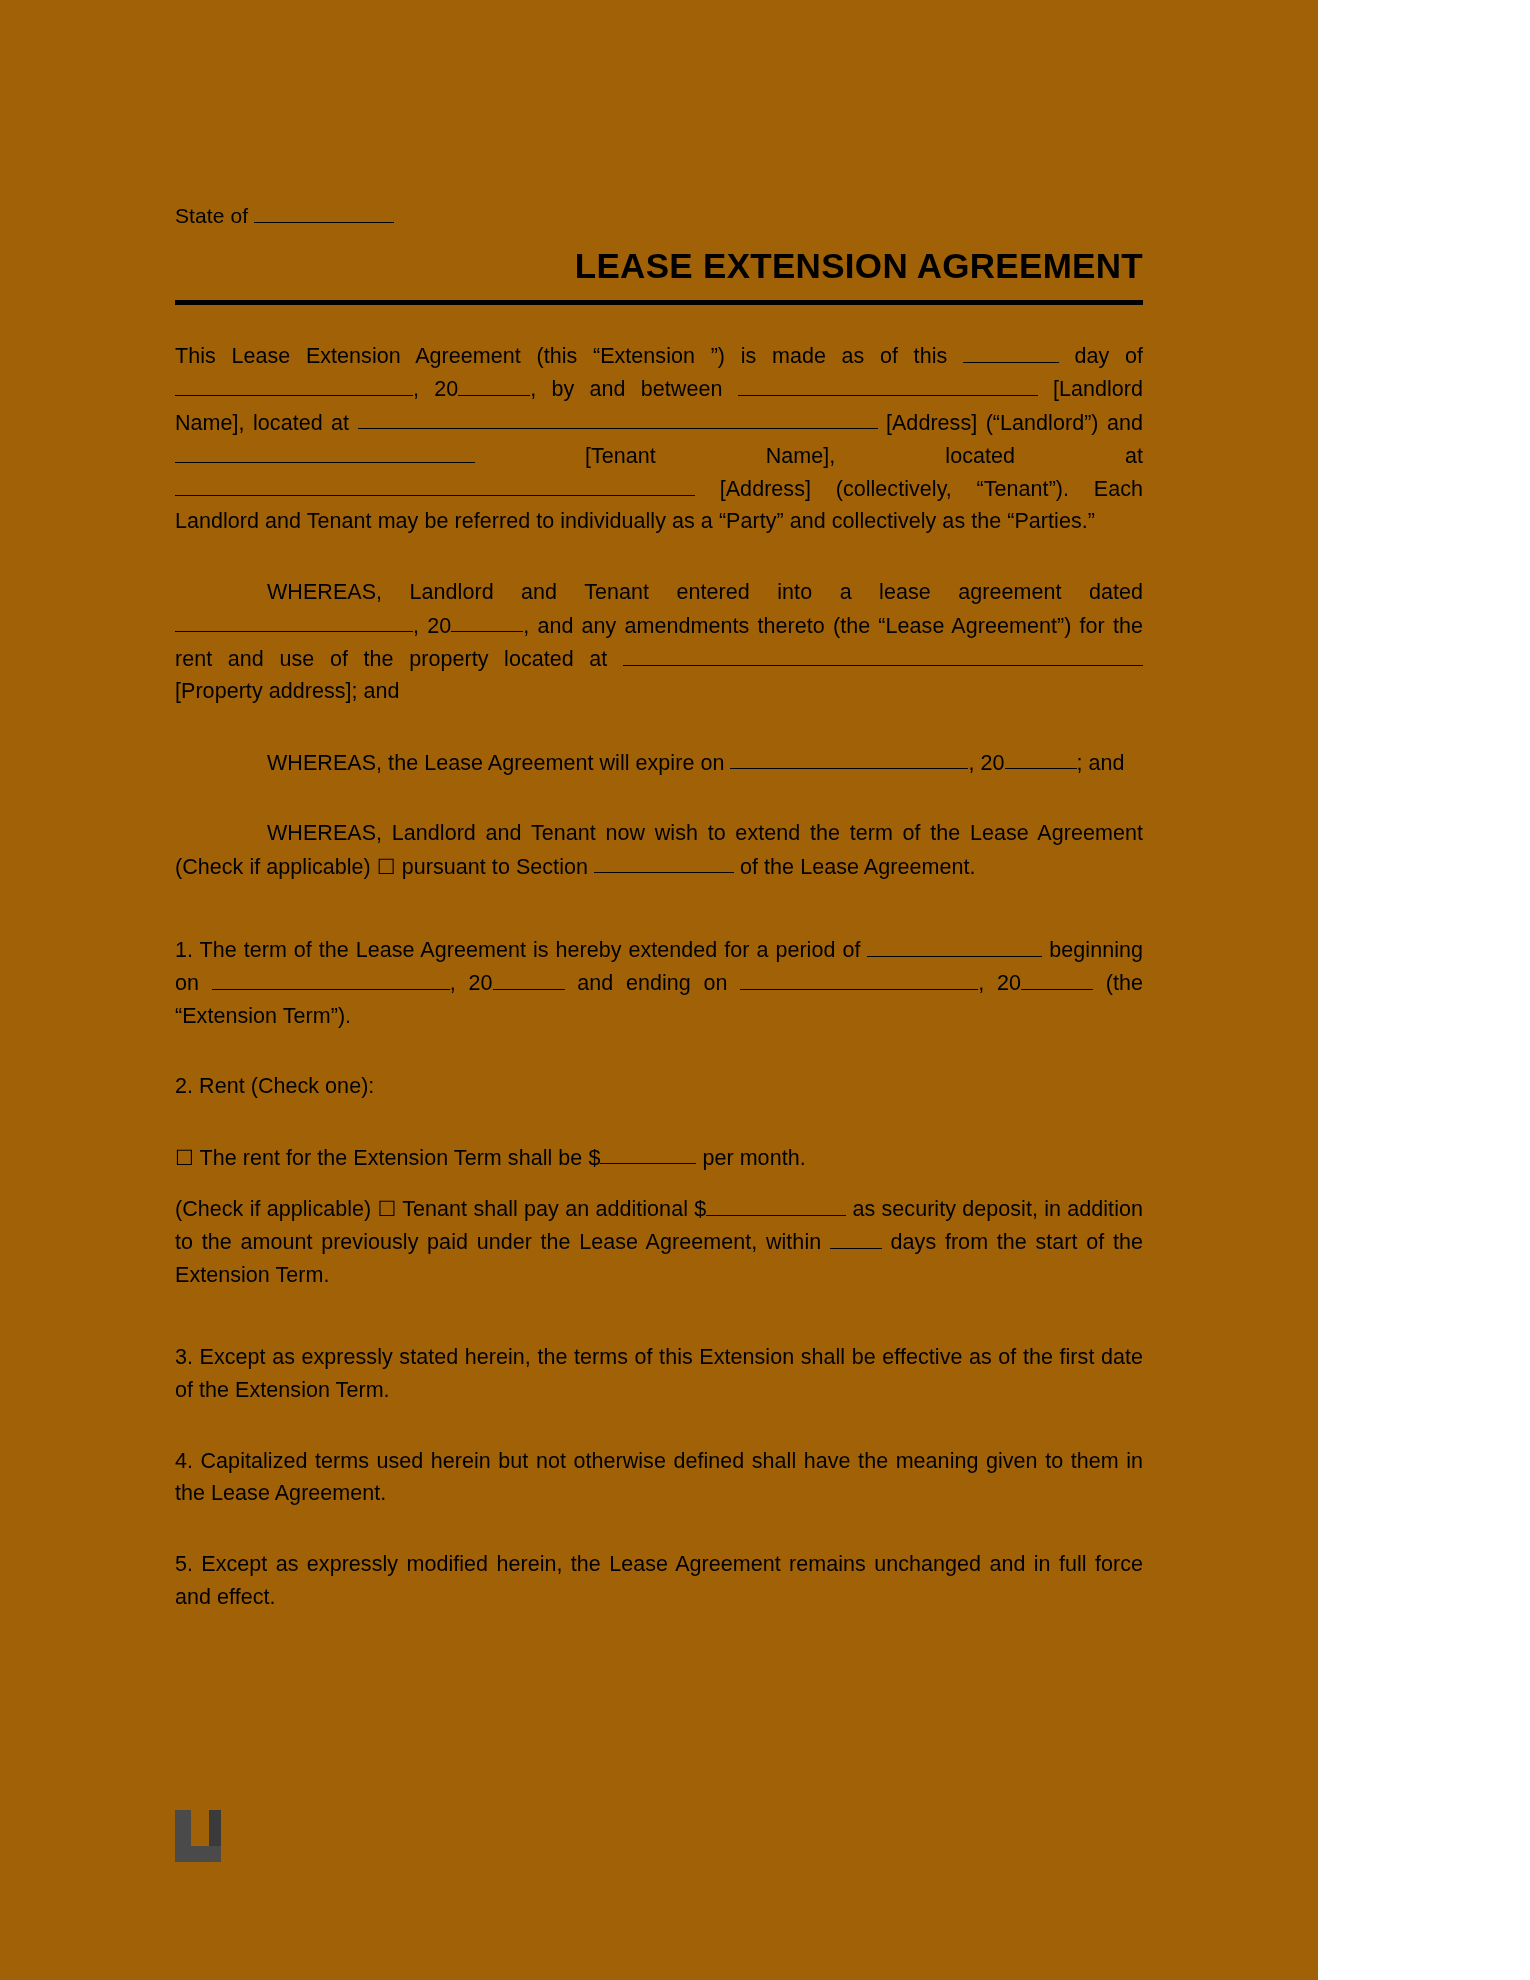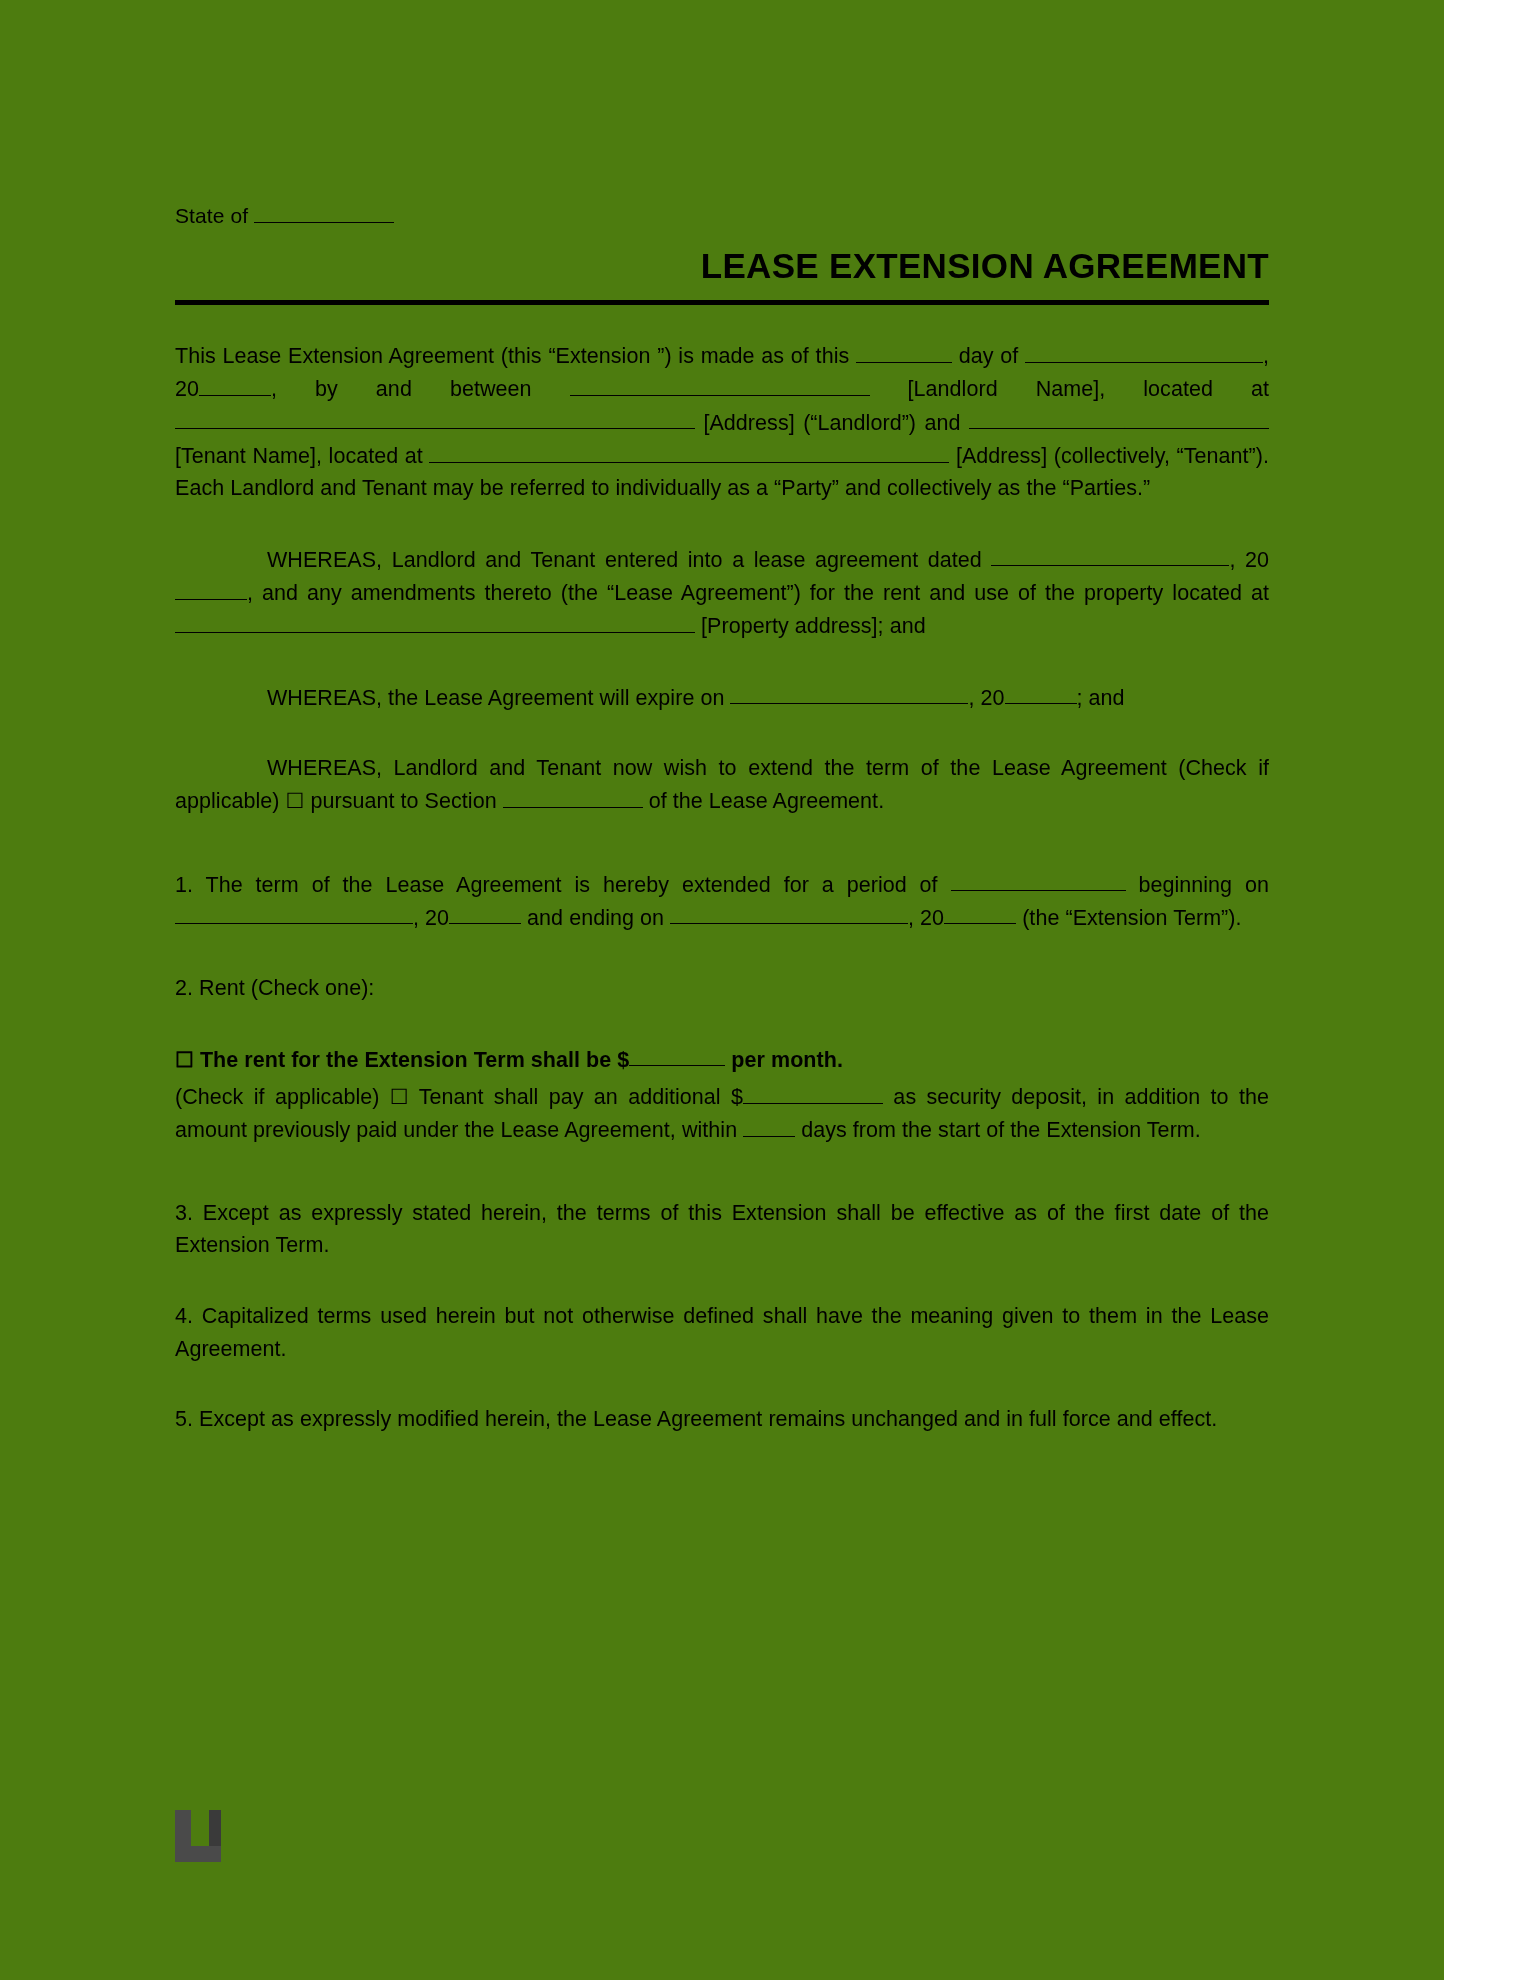--- a/index.html
+++ b/index.html
@@ -9,25 +9,25 @@
   }
   body {
     width: 1530px;
     min-height: 1980px;
     font-family: "Liberation Sans", sans-serif;
     color: #000000;
     -webkit-font-smoothing: antialiased;
   }
   .page {
     position: relative;
-    width: 1444px;
+    width: 1318px;
     min-height: 1980px;
     box-sizing: border-box;
     padding: 200px 175px 60px 175px;
-    background: #4d7c0f;
+    background: #a16207;
   }
   .state-line {
     font-size: 21px;
     line-height: 1.2;
     margin: 0 0 18px 0;
     letter-spacing: 0.1px;
   }
   .doc-title {
     text-align: right;
     font-size: 35px;
@@ -45,22 +45,21 @@
     font-size: 21.5px;
     line-height: 1.52;
     text-align: justify;
     margin: 0 0 26px 0;
     letter-spacing: 0.05px;
   }
   p.body-text.indent {
     text-indent: 92px;
   }
   p.tight {
-    margin-bottom: 4px;
-    font-weight: bold;
+    margin-bottom: 18px;
   }
   .spacer-sm { height: 12px; }
   .u {
     text-decoration: none;
     border-bottom: 1.5px solid #000;
     display: inline-block;
     vertical-align: baseline;
     height: 1.05em;
   }
   .u-xxs { width: 52px; }

